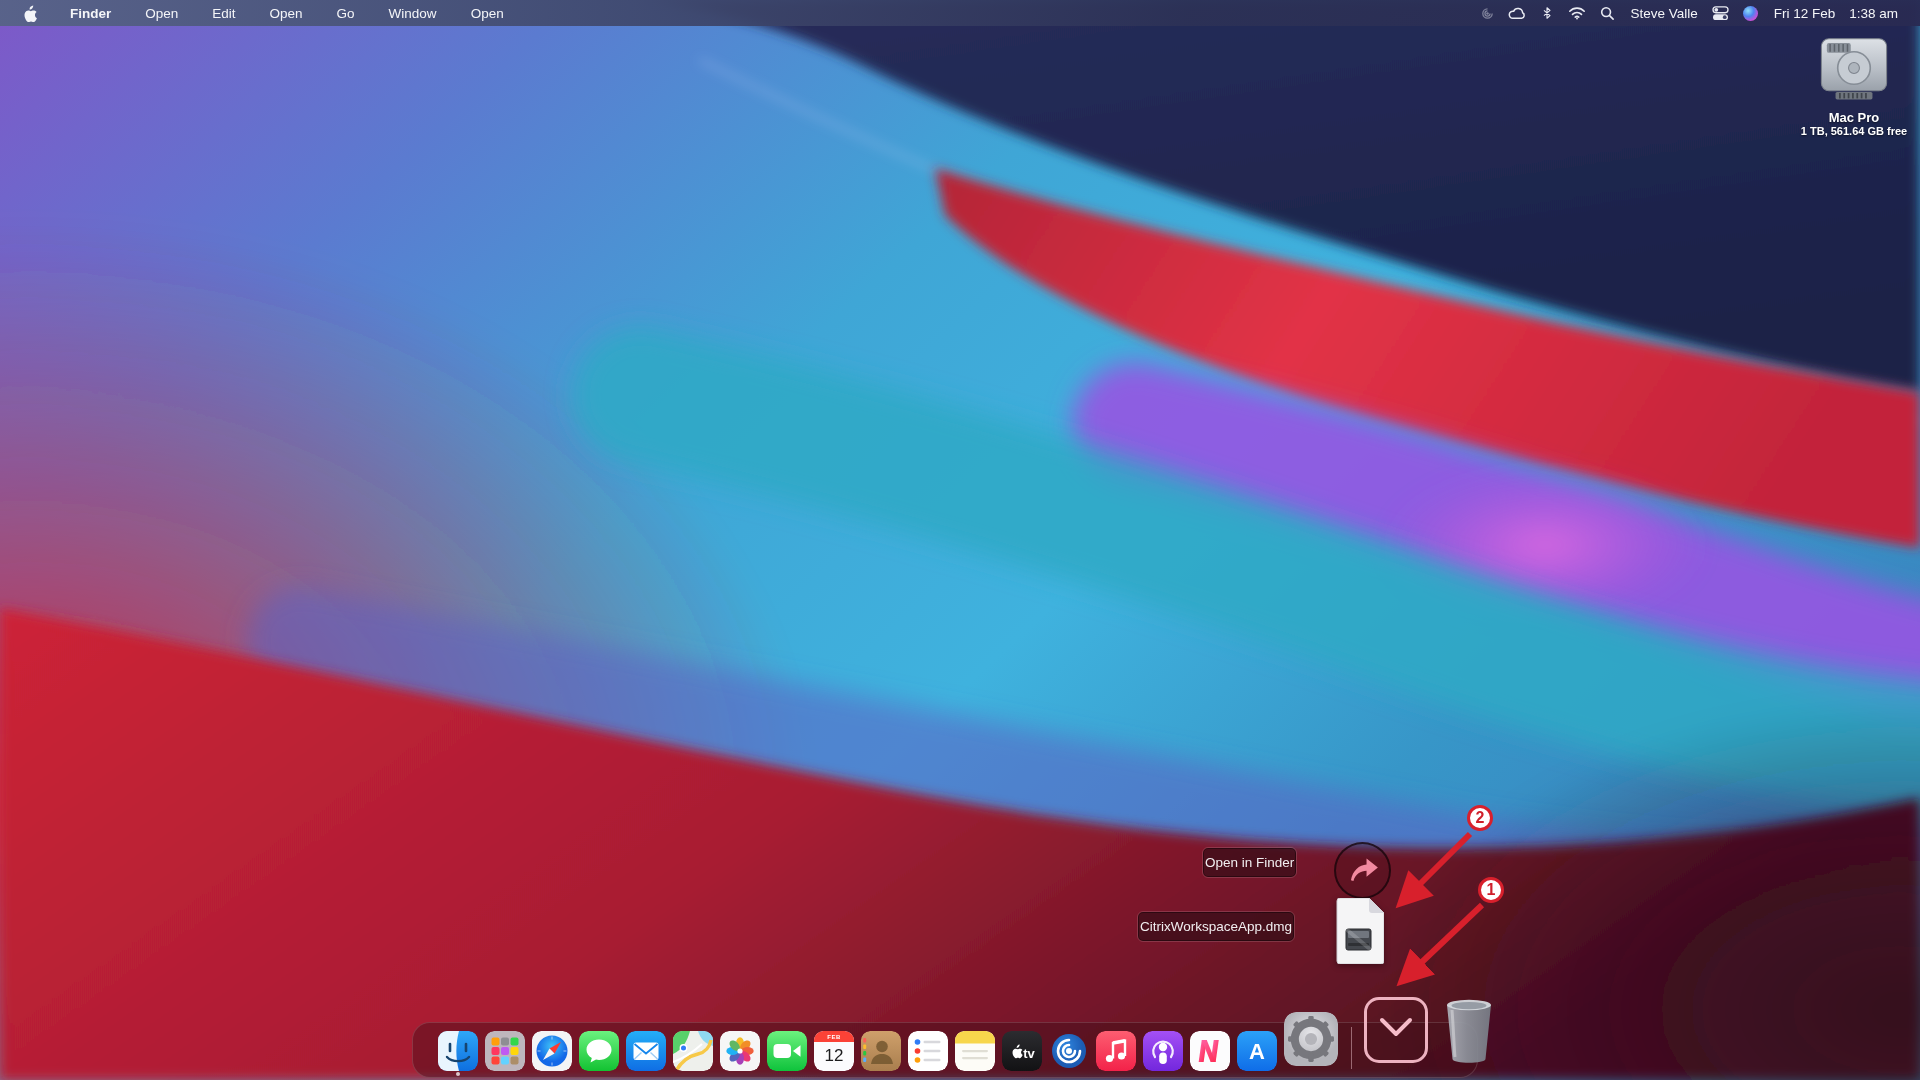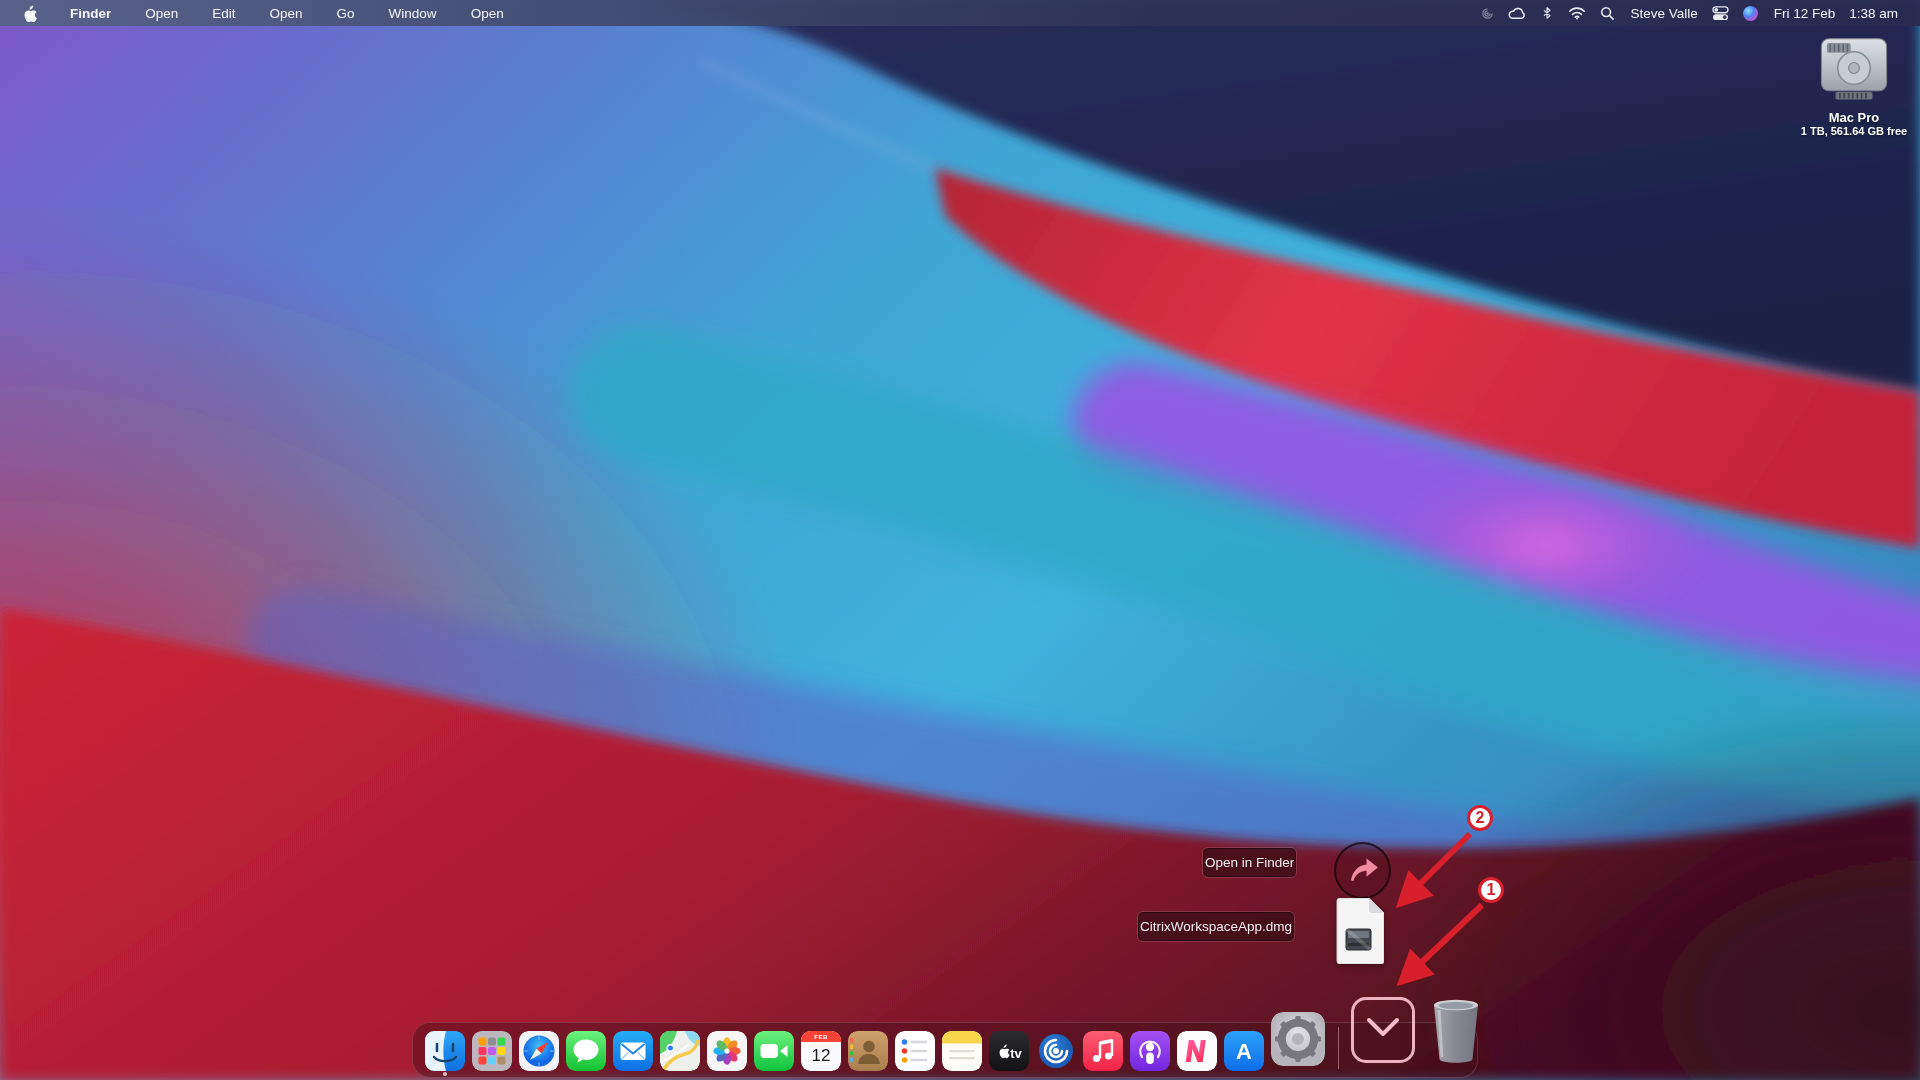--- a/index.html
+++ b/index.html
@@ -43,21 +43,21 @@
   .anno-badge { position:absolute; width:26px; height:26px; border-radius:50%; background:#fff;
     border:3px solid #d8202c; color:#cf1f2b; font-weight:bold; font-size:16px;
     display:flex; align-items:center; justify-content:center; z-index:40; }
   #badge-2 { left:1467px; top:805px; }
   #badge-1 { left:1478px; top:877px; }
   .anno-arrows { position:absolute; inset:0; z-index:39; pointer-events:none; }
 
   
   .dock { position:absolute; left:412px; bottom:2px; width:1066px; height:56px;
     background:rgba(66,14,24,.45); border:1px solid rgba(255,255,255,.14); border-radius:18px;
-    display:flex; align-items:flex-end; padding:0 8px; z-index:25; }
+    display:flex; align-items:flex-end; padding:0 21px; z-index:25; }
   .dock-item { width:40px; height:40px; border-radius:9px; margin:0 3.5px 6px 3.5px; position:relative; flex:0 0 auto; }
   .dock-item svg { position:absolute; inset:0; border-radius:9px; }
   .dock-item.magnified { width:54px; height:54px; margin-bottom:11px; border-radius:12px; }
   .dock-item.magnified svg { border-radius:12px; }
   .running-dot { position:absolute; left:50%; bottom:-5px; width:4px; height:4px; margin-left:-2px;
     border-radius:50%; background:rgba(255,255,255,.75); }
   .dock-divider { width:1px; height:42px; background:rgba(248,210,220,.45); margin:0 10px 8px 10px; flex:0 0 auto; }
   .chevron-box { width:64px; height:66px; border:3px solid rgba(246,188,201,.95); border-radius:15px;
     margin:0 6px 14px 2px; display:flex; align-items:center; justify-content:center; flex:0 0 auto; }
   .trash { width:58px; height:70px; margin:0 2px 11px 6px; flex:0 0 auto; }

